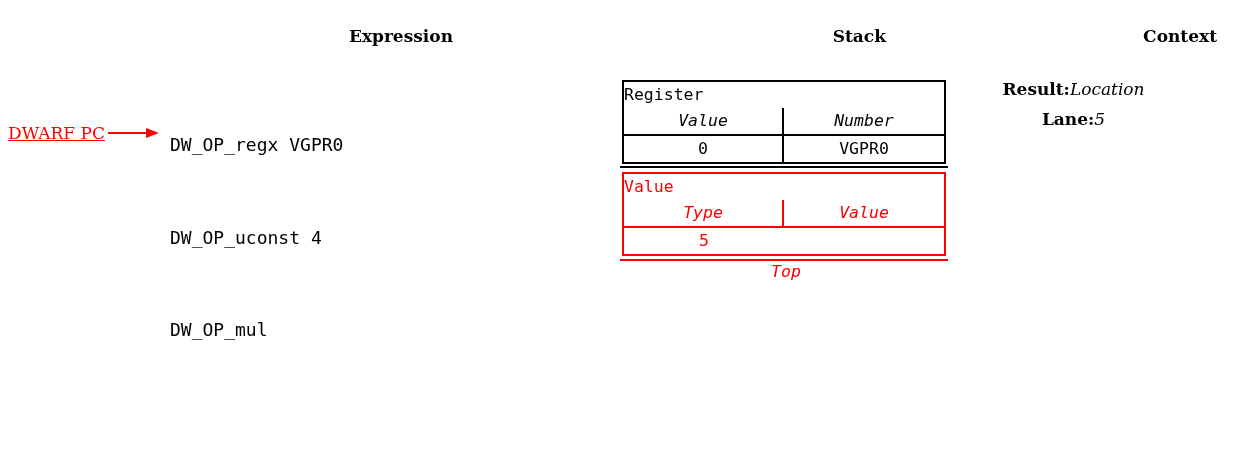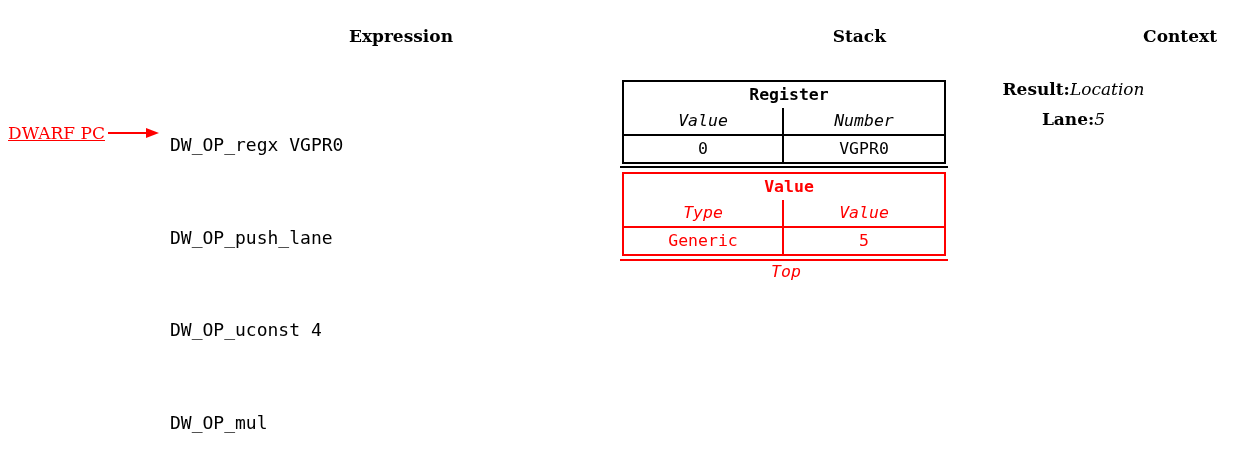--- a/index.html
+++ b/index.html
@@ -94,23 +94,22 @@
   .stack-table.red {
     border-color: #ff0000;
     color: #ff0000;
   }
   #table-register { top: 80px; }
   #table-value    { top: 172px; }
   .t-title {
     grid-column: 1 / 3;
     height: 26px;
     line-height: 26px;
-    text-align: center;
-    font-weight: bold;
-    padding-left: 10px;
+    text-align: left;
+    font-weight: normal;
   }
   .t-cell {
     height: 26px;
     line-height: 26px;
     text-align: center;
   }
   .t-cell.c1 { border-right: 2px solid currentColor; }
   .t-cell.hdr { border-bottom: 2px solid currentColor; font-style: italic; }
 
   .dline {
@@ -160,21 +159,20 @@
   <div class="col-header" id="h-context">Context</div>
 
   <div class="pc-pointer">
     <span class="pc-label">DWARF PC</span>
     <span class="pc-line"></span>
     <span class="pc-head"></span>
   </div>
 
   <div class="opcode-list">
     <div class="opcode">DW_OP_regx VGPR0</div>
-    <div class="opcode">DW_OP_push_lane</div>
     <div class="opcode">DW_OP_uconst 4</div>
     <div class="opcode">DW_OP_mul</div>
     
     
     
     
     
     
     
     
@@ -186,21 +184,20 @@
     <div class="t-cell hdr">Number</div>
     <div class="t-cell c1">0</div>
     <div class="t-cell">VGPR0</div>
   </div>
   <div class="dline" id="dline-register"></div>
 
   <div class="stack-table red" id="table-value">
     <div class="t-title">Value</div>
     <div class="t-cell c1 hdr">Type</div>
     <div class="t-cell hdr">Value</div>
-    <div class="t-cell c1">Generic</div>
     <div class="t-cell">5</div>
   </div>
   <div class="dline" id="dline-value"></div>
 
   <div class="top-label">Top</div>
 
   <div class="context-block">
     <div class="ctx-line"><span class="ctx-label">Result:</span><span class="ctx-value">Location</span></div>
     <div class="ctx-line"><span class="ctx-label">Lane:</span><span class="ctx-value">5</span></div>
   </div>

